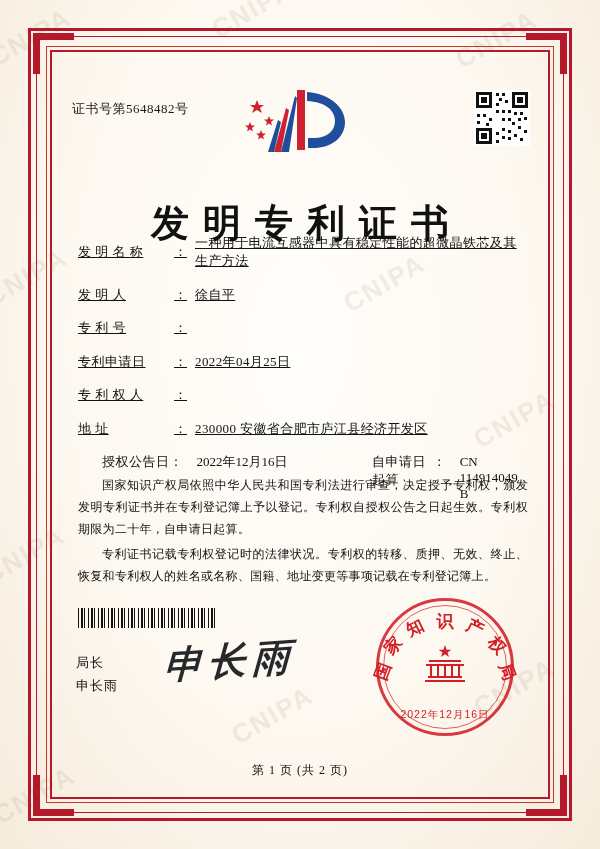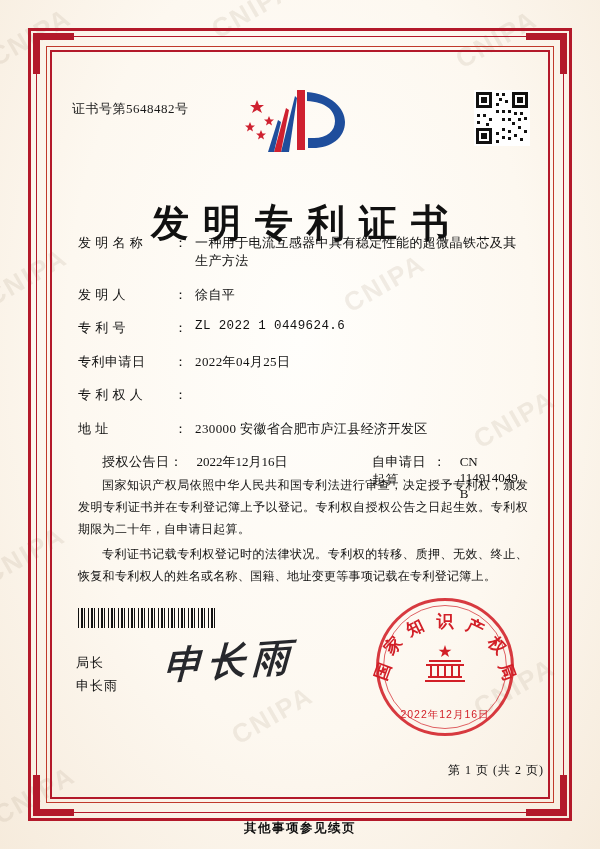--- a/index.html
+++ b/index.html
@@ -134,24 +134,25 @@
 
   
   .fields {
     position: absolute;
     top: 178px;
     left: 22px;
     right: 16px;
   }
   .row {
     display: flex;
-    align-items: flex-start;
+    align-items: center;
     margin-bottom: 15.5px;
     font-size: 13px;
     color: #111;
+    text-decoration: underline;
   }
   .label {
     width: 96px;
     flex: 0 0 96px;
     letter-spacing: 0.5px;
   }
   .colon {
     flex: 0 0 auto;
     padding-right: 8px;
   }
@@ -283,21 +284,21 @@
     position: absolute;
     left: 50%; top: 50%;
     transform: translate(-50%, -54%);
     width: 52px; height: 48px;
   }
 
   .page-no {
     position: absolute;
     left: 0; right: 0;
     bottom: 14px;
-    text-align: right;
+    text-align: center;
     font-size: 12px;
     color: #111;
     letter-spacing: 1px;
   }
 
   .footer-note {
     position: absolute;
     left: 0; right: 0;
     bottom: 12px;
     text-align: center;
@@ -409,21 +410,20 @@
 
       <div class="row">
         <span class="label">发  明  人</span>
         <span class="colon">：</span>
         <span class="value">徐自平</span>
       </div>
 
       <div class="row">
         <span class="label">专  利  号</span>
         <span class="colon">：</span>
-        <span class="value mono">ZL 2022 1 0449624.6</span>
       </div>
 
       <div class="row">
         <span class="label">专利申请日</span>
         <span class="colon">：</span>
         <span class="value">2022年04月25日</span>
       </div>
 
       <div class="row">
         <span class="label">专  利  权  人</span>
@@ -486,14 +486,13 @@
             <polygon points="26,4 27.6,8.6 32.4,8.6 28.5,11.4 30,16 26,13.2 22,16 23.5,11.4 19.6,8.6 24.4,8.6"></polygon>
           </g>
         </svg>
       </div>
       <div class="seal-bottom">2022年12月16日</div>
     </div>
 
     <div class="page-no">第 1 页 (共 2 页)</div>
   </div>
 
-  <div class="footer-note">其他事项参见续页</div>
 </div>
 
 </body></html>

